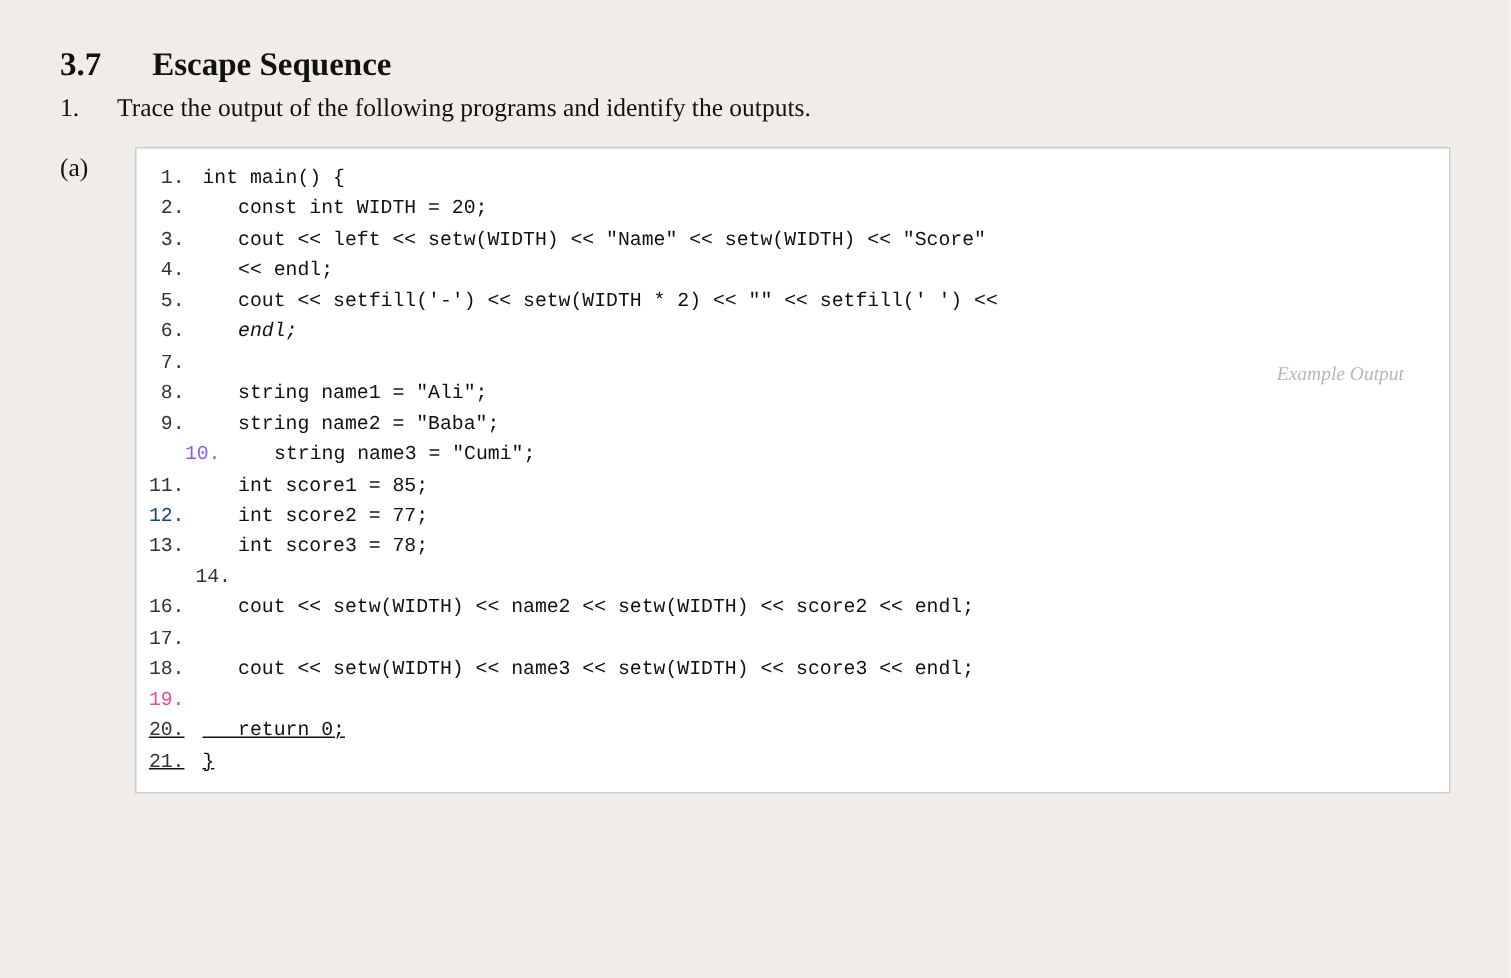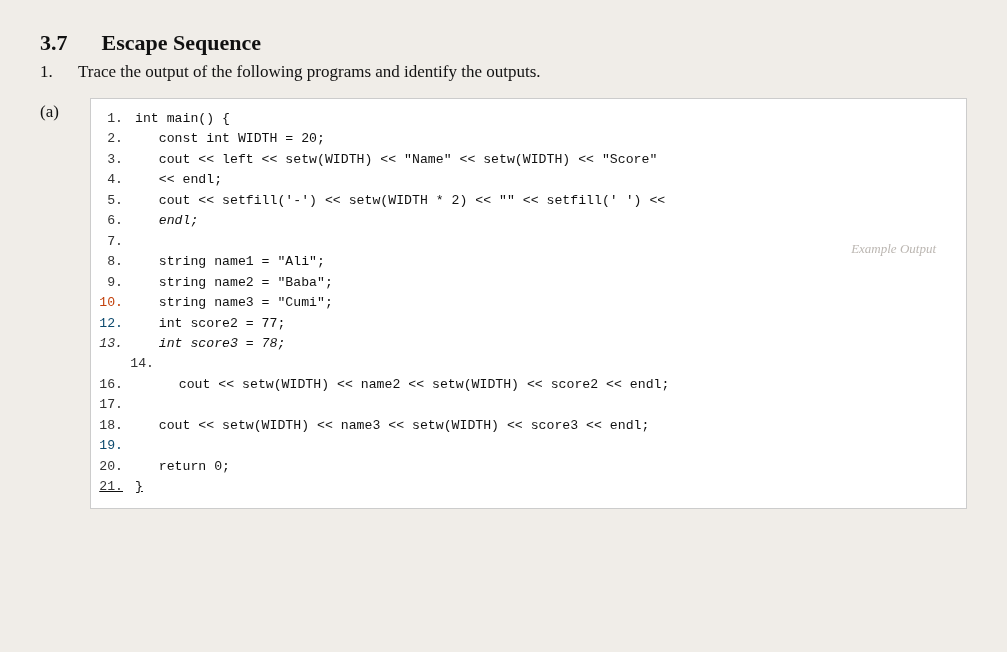--- a/index.html
+++ b/index.html
@@ -70,52 +70,56 @@
           </div>
           <div style="display: flex; flex-direction: row; align-items: baseline;">
             <span style="min-width: 38px; color: rgb(51, 51, 51); text-align: right; padding-right: 12px; user-select: none;">8.</span>
             <span style="white-space: pre; flex: 1 1 0%;">   string name1 = "Ali";</span>
           </div>
           <div style="display: flex; flex-direction: row; align-items: baseline;">
             <span style="min-width: 38px; color: rgb(51, 51, 51); text-align: right; padding-right: 12px; user-select: none;">9.</span>
             <span style="white-space: pre; flex: 1 1 0%;">   string name2 = "Baba";</span>
           </div>
           <div style="display: flex; flex-direction: row; align-items: baseline;">
-            <span style="min-width: 38px; color: #c2410c; text-align: right; padding-right: 12px; user-select: none;">10.</span>
+            <span style="min-width: 38px; color: #8b5cf6; text-align: right; padding-right: 12px; user-select: none; margin-left: 24px;">10.</span>
             <span style="white-space: pre; flex: 1 1 0%;">   string name3 = "Cumi";</span>
+          </div>
+          <div style="display: flex; flex-direction: row; align-items: baseline;">
+            <span style="min-width: 38px; color: rgb(51, 51, 51); text-align: right; padding-right: 12px; user-select: none;">11.</span>
+            <span style="white-space: pre; flex: 1 1 0%;">   int score1 = 85;</span>
           </div>
           <div style="display: flex; flex-direction: row; align-items: baseline;">
             <span style="min-width: 38px; color: #0c4a6e; text-align: right; padding-right: 12px; user-select: none;">12.</span>
             <span style="white-space: pre; flex: 1 1 0%;">   int score2 = 77;</span>
           </div>
-          <div style="display: flex; flex-direction: row; align-items: flex-end; font-style: italic;">
+          <div style="display: flex; flex-direction: row; align-items: flex-end;">
             <span style="min-width: 38px; color: rgb(51, 51, 51); text-align: right; padding-right: 12px; user-select: none;">13.</span>
             <span style="white-space: pre; flex: 1 1 0%;">   int score3 = 78;</span>
           </div>
           <div style="display: flex; flex-direction: row; align-items: baseline;">
             <span style="min-width: 38px; color: rgb(51, 51, 51); text-align: right; padding-right: 12px; user-select: none; margin-left: 31px;">14.</span>
             <span style="white-space: pre; flex: 1 1 0%;"></span>
           </div>
-          <div style="display: flex; flex-direction: row; align-items: baseline; gap: 20px;">
+          <div style="display: flex; flex-direction: row; align-items: baseline;">
             <span style="min-width: 38px; color: rgb(51, 51, 51); text-align: right; padding-right: 12px; user-select: none;">16.</span>
             <span style="white-space: pre; flex: 1 1 0%;">   cout &lt;&lt; setw(WIDTH) &lt;&lt; name2 &lt;&lt; setw(WIDTH) &lt;&lt; score2 &lt;&lt; endl;</span>
           </div>
           <div style="display: flex; flex-direction: row; align-items: baseline;">
             <span style="min-width: 38px; color: rgb(51, 51, 51); text-align: right; padding-right: 12px; user-select: none;">17.</span>
             <span style="white-space: pre; flex: 1 1 0%;"></span>
           </div>
           <div style="display: flex; flex-direction: row; align-items: baseline;">
             <span style="min-width: 38px; color: rgb(51, 51, 51); text-align: right; padding-right: 12px; user-select: none;">18.</span>
             <span style="white-space: pre; flex: 1 1 0%;">   cout &lt;&lt; setw(WIDTH) &lt;&lt; name3 &lt;&lt; setw(WIDTH) &lt;&lt; score3 &lt;&lt; endl;</span>
           </div>
           <div style="display: flex; flex-direction: row; align-items: baseline;">
-            <span style="min-width: 38px; color: #0c4a6e; text-align: right; padding-right: 12px; user-select: none;">19.</span>
+            <span style="min-width: 38px; color: #ec4899; text-align: right; padding-right: 12px; user-select: none;">19.</span>
             <span style="white-space: pre; flex: 1 1 0%;"></span>
           </div>
-          <div style="display: flex; flex-direction: row; align-items: baseline;">
+          <div style="display: flex; flex-direction: row; align-items: baseline; text-decoration: underline;">
             <span style="min-width: 38px; color: rgb(51, 51, 51); text-align: right; padding-right: 12px; user-select: none;">20.</span>
             <span style="white-space: pre; flex: 1 1 0%;">   return 0;</span>
           </div>
           <div style="display: flex; flex-direction: row; align-items: baseline; text-decoration: underline;">
             <span style="min-width: 38px; color: rgb(51, 51, 51); text-align: right; padding-right: 12px; user-select: none;">21.</span>
             <span style="white-space: pre; flex: 1 1 0%;">}</span>
           </div>
         </div>
 
       <div style="position:absolute;right:30px;top:140px;color:rgba(120,110,100,0.5);font-family:'Times New Roman',serif;font-size:13px;font-style:italic;">

